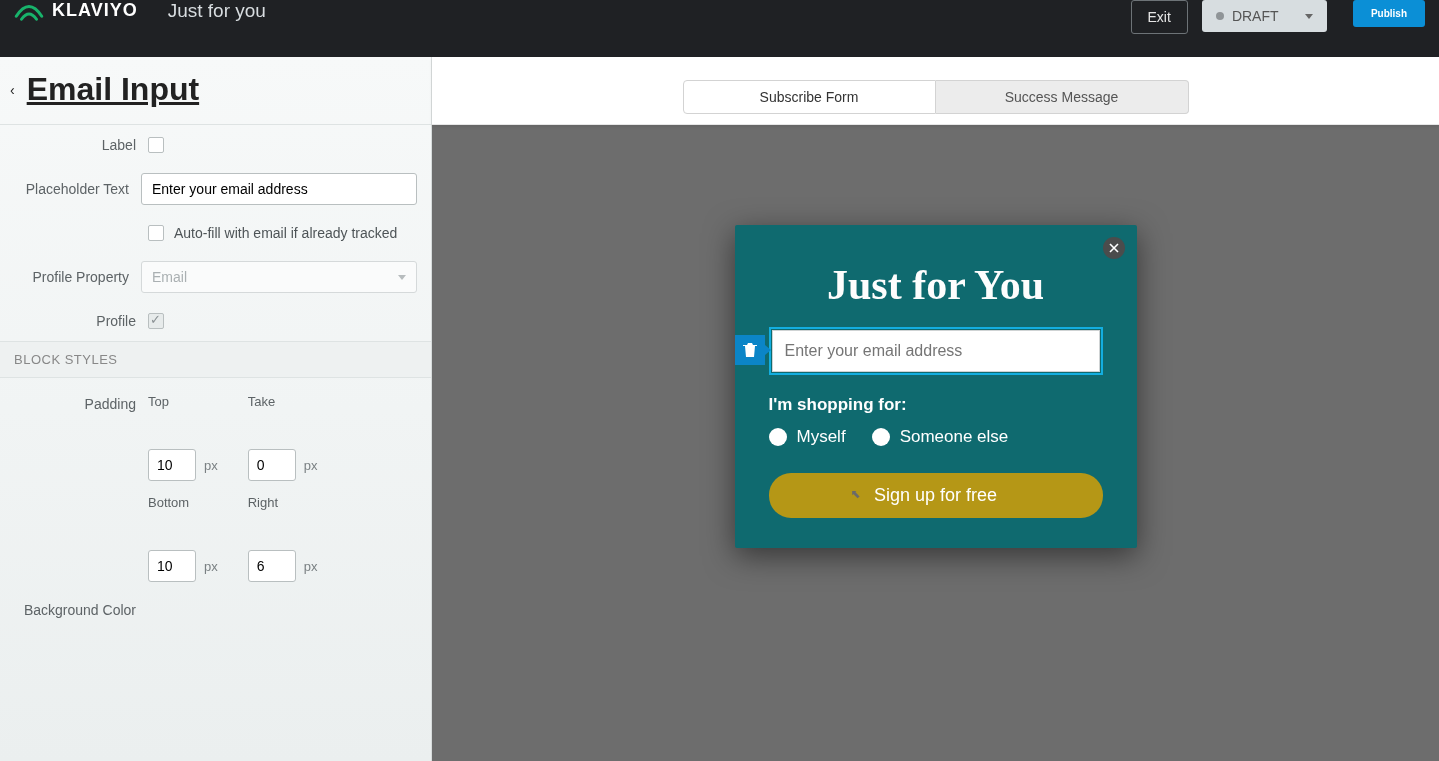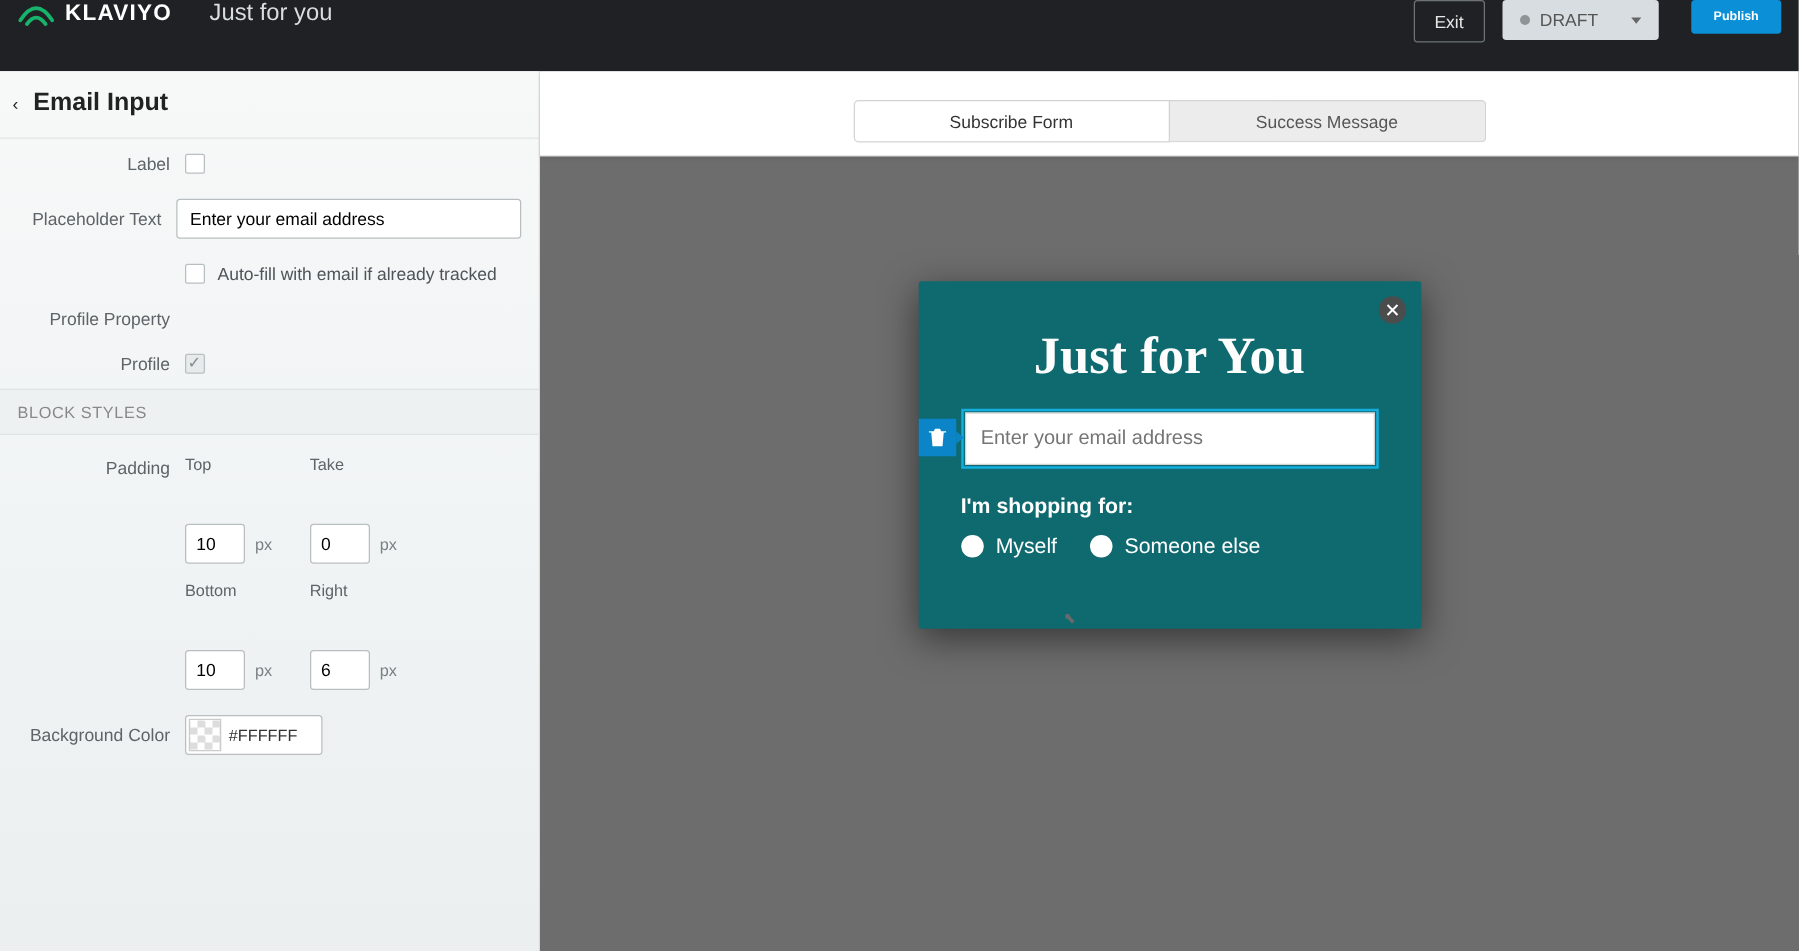--- a/index.html
+++ b/index.html
@@ -15,21 +15,21 @@
 .status-pill .sleft{display:flex;align-items:center;gap:8px;}
 .status-dot { width: 8px; height: 8px; background: #8f9497; border-radius: 50%; }
 .status-caret { width: 0; height: 0; border-left: 4px solid transparent; border-right: 4px solid transparent; border-top: 5px solid #666; }
 .publish-btn { margin-left: 26px; background: #0b8fd6; border: none; color: #fff; padding: 8px 18px; border-radius: 3px; font-size: 10px; font-weight: 600; cursor: pointer; }
 
 .main { display: flex; height: 704px; }
 
 .sidebar { width: 432px; background: linear-gradient(#f7f9f9,#ebefef); border-right:1px solid #d7dcdc; display:flex; flex-direction:column; }
 .sidebar-header { display:flex; align-items:center; gap: 8px; padding: 14px 14px 16px 6px; border-bottom:1px solid #dee3e3;}
 .back-chev { font-size: 14px; color:#222; cursor:pointer; padding:2px 4px;}
-.sidebar-title { font-size: 20px; font-weight:700; color:#222;}
+.sidebar-title { font-size: 32px; font-weight:700; color:#222;text-decoration:underline;}
 .field-row { display:flex; align-items:center; padding: 8px 14px; }
 .field-row.tall{padding-top:12px;padding-bottom:12px;}
 .field-label { width: 134px; text-align:right; padding-right:12px; color:#5d6366; font-size:14px;}
 .field-val { flex:1; display:flex; align-items:center; gap:10px; }
 .chk { width:16px; height:16px; border:1px solid #b9bfc0; background:#fff; border-radius:2px; cursor:pointer; position:relative;}
 .chk.on { background:#e7ebeb; }
 .chk.on::after{content:"✓"; position:absolute; top:-2px; left:1px; font-size:13px; color:#8a9194;}
 .txt-input { width:276px; height:32px; border:1px solid #b9bfc0; border-radius:3px; padding:0 10px; font-size:14px; background:#fff;}
 .sel { width:276px; height:32px; border:1px solid #d5d9da; border-radius:3px; padding:0 10px; font-size:14px; background:#fafbfb; color:#aab0b2; display:flex; align-items:center; justify-content:space-between; cursor:pointer;}
 .sel-caret{width:0;height:0;border-left:4px solid transparent;border-right:4px solid transparent;border-top:5px solid #b7bcbe;}
@@ -118,20 +118,26 @@
     <div class="field-row tall">
       <div class="field-label"></div>
       <div class="field-val">
         <div class="chk"></div>
         <span style="color:#4e5457">Auto-fill with email if already tracked</span>
       </div>
     </div>
 
     <div class="field-row">
       <div class="field-label">Profile Property</div>
+      <div class="field-val">
+        <div class="sel">
+          <span>Email</span>
+          <span class="sel-caret"></span>
+        </div>
+      </div>
     </div>
 
     <div class="field-row tall">
       <div class="field-label">Profile</div>
       <div class="field-val">
           <div class="chk on"></div>
         </div>
     </div>
 
     <div class="section-header">BLOCK STYLES</div>
@@ -167,26 +173,20 @@
                 <input class="num-input" value="6" style="">
                 <span class="unit">px</span>
               </div>
           </div>
         </div>
       </div>
     </div>
 
     <div class="field-row tall">
       <div class="field-label">Background Color</div>
-      <div class="field-val">
-        <div class="color-chip">
-          <div class="color-swatch"></div>
-          <span class="color-hex">#FFFFFF</span>
-        </div>
-      </div>
     </div>
   </div>
 
   <div class="canvas-wrap">
     <div class="tabbar">
       <div class="seg">
         <div class="seg-btn active">Subscribe Form</div>
         <div class="seg-btn">Success Message</div>
       </div>
     </div>
@@ -211,16 +211,17 @@
         <div class="radios">
           <div class="radio">
               <span class="rdot"></span>
               <span class="rtxt">Myself</span>
             </div>
           <div class="radio">
               <span class="rdot"></span>
               <span class="rtxt">Someone else</span>
             </div>
         </div>
+        <button class="cta">Sign up for free</button>
       </div>
     </div>
   </div>
 </div>
 
 </body></html>

